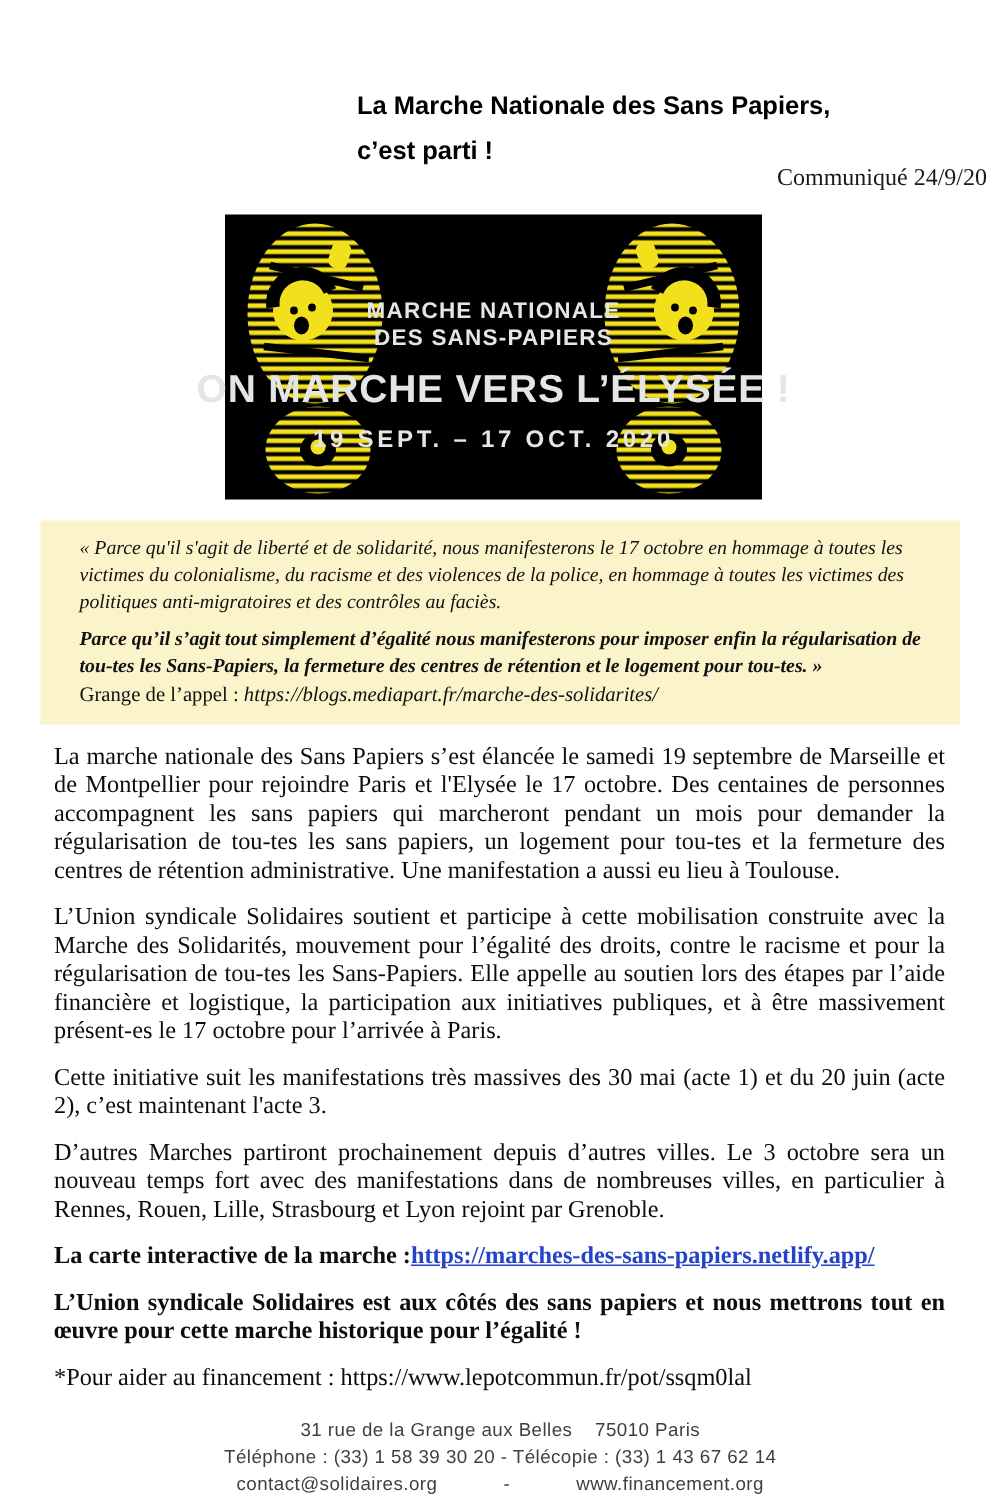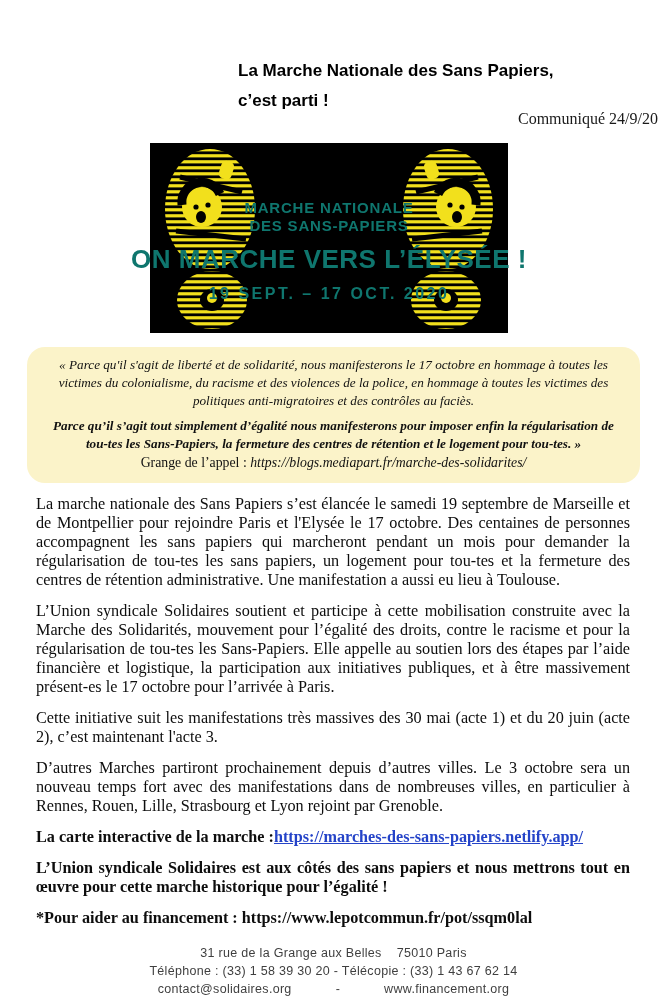--- a/index.html
+++ b/index.html
@@ -49,52 +49,52 @@
     position:relative;
     width:358px;height:190px;
     margin:3px 0 0 150px;
     background:#000;
   }
   .banner svg{position:absolute;left:0;top:0;width:100%;height:100%;}
   .banner-text{
     position:absolute;left:0;top:0;width:100%;height:100%;
     display:flex;flex-direction:column;align-items:center;
     padding-top:56px;box-sizing:border-box;
-    font-family:"Liberation Sans",sans-serif;color:#0f766e;
+    font-family:"Liberation Sans",sans-serif;color:#e5e5e5;
     text-align:center;
   }
   .banner-sub{font-size:15px;font-weight:bold;line-height:18px;letter-spacing:0.8px;}
   .banner-headline{font-size:26px;font-weight:bold;letter-spacing:0.5px;margin-top:9px;white-space:nowrap;}
   .banner-dates{font-size:16px;font-weight:bold;letter-spacing:2.5px;margin-top:10px;}
   
   .quote{
     margin:14px 27px 0 27px;
     background:#fbf3c9;
     padding:9px 26px 10px 26px;
-    text-align:center;
-    font-size:13.2px;line-height:1.36;color:#111;border-radius:18px;
+    text-align:left;
+    font-size:13.2px;line-height:1.36;color:#111;
   }
   .quote-p1{font-style:italic;}
   .quote-p2{font-style:italic;font-weight:bold;margin-top:7px;}
   .quote-src{margin-top:1px;font-size:13.8px;}
   .quote-src .src-url{font-style:italic;}
   
   .content{margin:12px 37px 0 36px;}
   .content p{
     margin:0 0 12px 0;
     font-size:16.2px;line-height:19px;
     text-align:justify;color:#0d0d0d;
   }
   .map-line{font-weight:bold;}
   .map-line a{
     color:#2443c8;font-weight:bold;text-decoration:underline;
     word-break:break-all;
   }
   .closing{font-weight:bold;}
-  .funding{font-weight:bold;text-align:right;margin-top:2px !important;}
+  .funding{font-weight:normal;text-align:right;margin-top:2px !important;}
   
   .footer{
     margin-top:16px;
     text-align:center;
     font-family:"Liberation Sans",sans-serif;
     font-size:12.5px;line-height:18px;color:#3f3f3f;
     letter-spacing:0.3px;
   }
   .footer-contact span{margin:0 22px;}
 </style>

